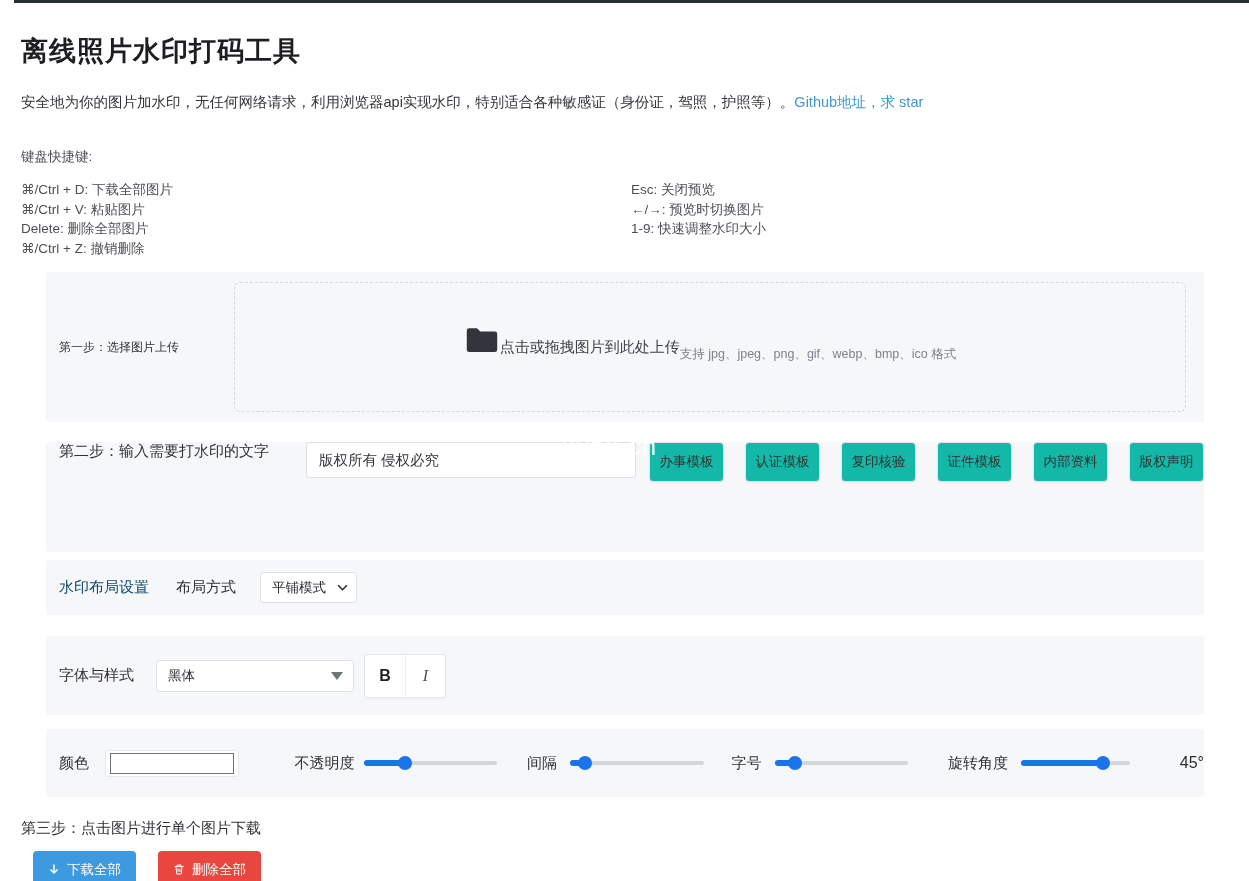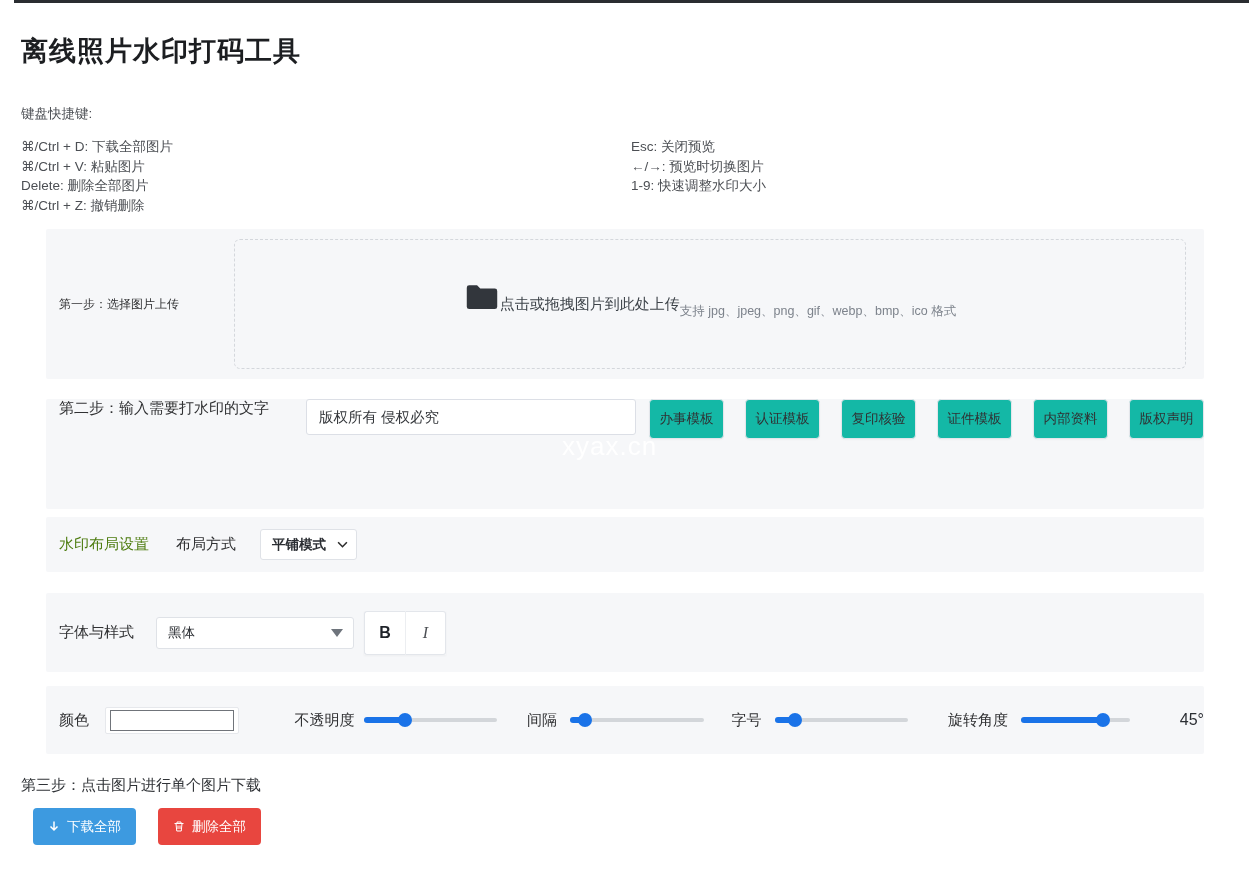--- a/index.html
+++ b/index.html
@@ -37,26 +37,26 @@
     background: #fff; padding: 0 12px; font-size: 14.5px; color: #33363a; outline: none;
     font-family: "Liberation Sans", "DejaVu Sans", sans-serif; }
   .tpl-btns { display: flex; margin-left: 13px; }
   .tpl-btn { width: 75px; height: 40px; background: #14b8a6; border: 1px solid #e3e6eb; border-radius: 4px;
     font-size: 13.5px; color: #303133; display: flex; align-items: center; justify-content: center;
     cursor: pointer; margin-right: 21px; box-shadow: 0 1px 2px rgba(0,0,0,.03); }
   .tpl-btn:last-child { margin-right: 0; }
 
   
   .sec-layout { margin-top: 8px; height: 55px; display: flex; align-items: center; padding-left: 13px; }
-  .sec-layout .group-label { font-size: 15px; color: #4d7c0f; }
+  .sec-layout .group-label { font-size: 15px; color: #0c4a6e; }
   .sec-layout .field-label { font-size: 15px; color: #303133; margin-left: 27px; }
   .select-box { background: #fff; border: 1px solid #dfe2e7; border-radius: 3px; display: flex;
     align-items: center; cursor: pointer; }
   .layout-select { width: 97px; height: 31px; margin-left: 24px; padding: 0 8px 0 11px;
-    justify-content: space-between; font-size: 13.5px; color: #2b2e33; font-weight: bold; }
+    justify-content: space-between; font-size: 13.5px; color: #2b2e33; }
 
   
   .sec-font { margin-top: 21px; height: 79px; display: flex; align-items: center; padding-left: 13px; }
   .sec-font .group-label { font-size: 15px; color: #303133; }
   .font-select { width: 198px; height: 32px; margin-left: 22px; padding: 0 10px 0 11px;
     justify-content: space-between; font-size: 13.5px; color: #2b2e33; }
   .tri-down { width: 0; height: 0; border-left: 6px solid transparent; border-right: 6px solid transparent;
     border-top: 8px solid #6e747c; }
   .bi-group { display: flex; margin-left: 10px; box-shadow: 0 1px 2px rgba(0,0,0,.04); }
   .bi-btn { width: 41px; height: 44px; background: #fff; border: 1px solid #e3e6eb;
@@ -103,20 +103,21 @@
 </style>
 </head>
 <body>
 
 <div class="topbar"></div>
 
 <div class="container">
 
   <h1 class="page-title">离线照片水印打码工具</h1>
 
+  <p class="desc"><span>安全地为你的图片加水印，无任何网络请求，利用浏览器api实现水印，特别适合各种敏感证（身份证，驾照，护照等）。</span><a>Github地址，求 star</a></p>
 
   <div class="shortcuts">
     <div class="shortcuts-heading">键盘快捷键:</div>
     <div class="shortcut-cols">
       <div class="shortcut-col-left">
         <div class="shortcut-line">⌘/Ctrl + D: 下载全部图片</div>
         <div class="shortcut-line">⌘/Ctrl + V: 粘贴图片</div>
         <div class="shortcut-line">Delete: 删除全部图片</div>
         <div class="shortcut-line">⌘/Ctrl + Z: 撤销删除</div>
       </div>

